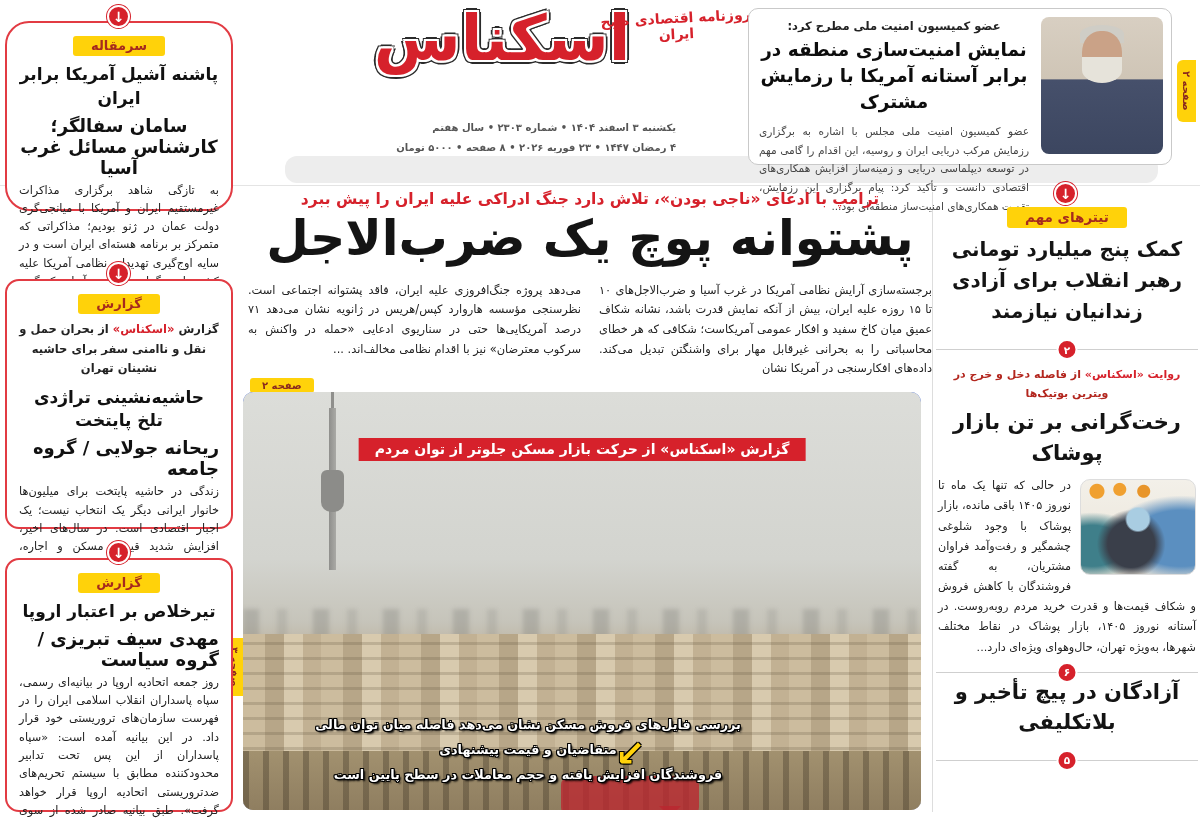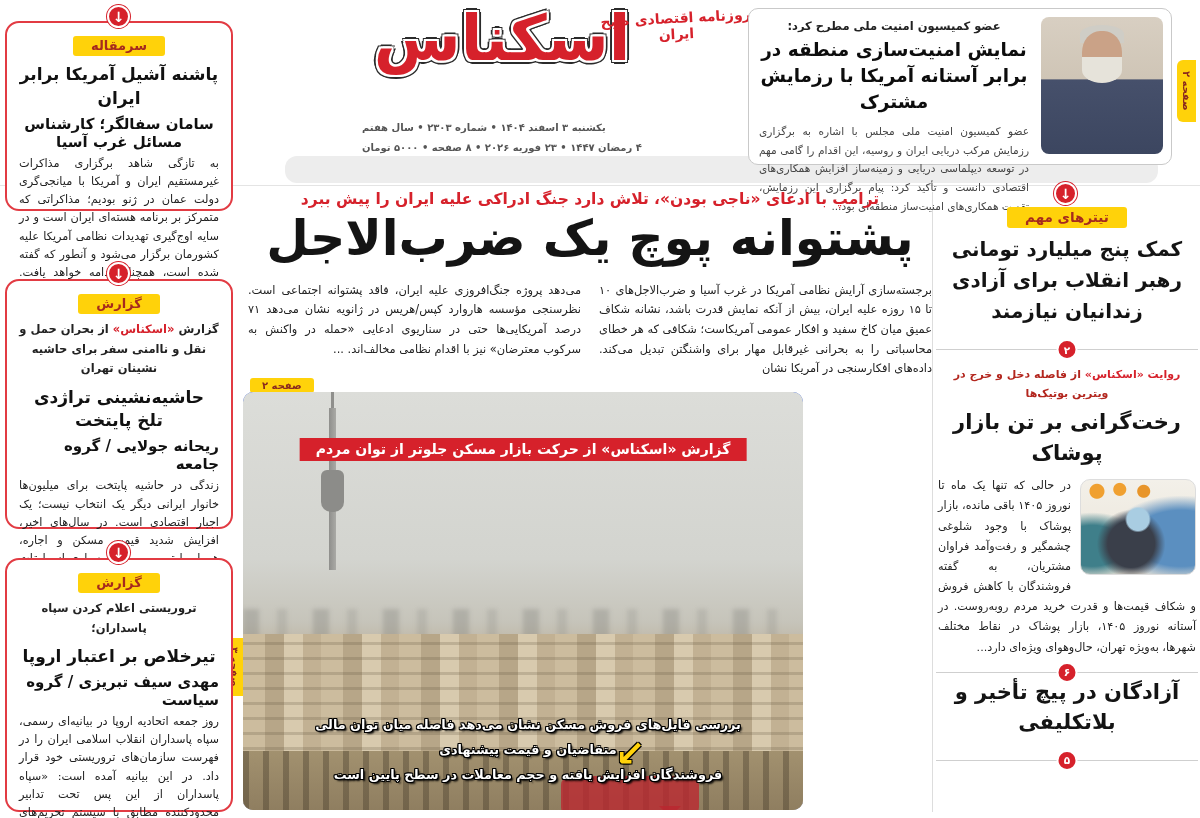--- a/index.html
+++ b/index.html
@@ -28,41 +28,41 @@
 
   
   .lbox{
     position:absolute; left:5px; width:228px; background:#fff;
     border:2px solid #e23b43; border-radius:14px; padding:12px 12px 8px;
     text-align:center; z-index:2;
   }
   .lbox .title{ font-size:17px; font-weight:bold; color:#111; margin:7px 0 4px; line-height:1.4; }
   .lbox .kicker{ font-size:11.5px; font-weight:bold; color:#222; line-height:1.7; margin-top:6px; }
   .lbox .kicker .hl{ color:#d6212b; }
-  .lbox .byline{ font-size:15px; font-weight:bold; color:#111; margin:3px 0 4px; }
+  .lbox .byline{ font-size:18px; font-weight:bold; color:#111; margin:3px 0 4px; }
   .lbox .byline.right{ text-align:right; }
   .lbox .body{ font-size:11.3px; color:#222; text-align:justify; line-height:1.62; }
   .lbox .footer{ font-size:11px; font-weight:bold; color:#4c1f1f; margin-top:7px; }
   .lbox .footer::before{ content:""; display:inline-block; width:6px; height:6px; background:#d6212b; margin-left:5px; }
 
   
   .logo{
     position:absolute; top:4px; left:252px; width:500px; text-align:center;
     font-size:63px; font-weight:bold; color:#d6212b; line-height:1.1; z-index:1;
     text-shadow:
       2px 0 0 #fff,-2px 0 0 #fff,0 2px 0 #fff,0 -2px 0 #fff,
       2px 2px 0 #fff,-2px 2px 0 #fff,2px -2px 0 #fff,-2px -2px 0 #fff,
       4px 0 0 #2b2b2b,-4px 0 0 #2b2b2b,0 4px 0 #2b2b2b,0 -4px 0 #2b2b2b,
       3px 3px 0 #2b2b2b,-3px 3px 0 #2b2b2b,3px -3px 0 #2b2b2b,-3px -3px 0 #2b2b2b;
   }
   .tagline{
     position:absolute; top:10px; left:596px; width:160px; text-align:center;
     color:#d6212b; font-size:14px; font-weight:bold; transform:rotate(-3deg); z-index:2;
   }
-  .datelines{ position:absolute; top:118px; left:362px; width:330px; text-align:left; z-index:2; }
+  .datelines{ position:absolute; top:118px; left:346px; width:330px; text-align:right; z-index:2; }
   .datelines div{ font-size:10px; font-weight:bold; color:#555; line-height:2; }
 
   
   .topstory{
     position:absolute; left:748px; top:8px; width:424px; height:157px;
     border:1px solid #c9c9c9; border-radius:10px; background:#fff;
     display:flex; flex-direction:row; padding:8px; z-index:2;
   }
   .topstory .photo{
     width:122px; height:137px; border-radius:8px; flex:0 0 auto; margin-left:10px;
@@ -83,21 +83,21 @@
   
   .lead{ position:absolute; left:248px; top:190px; width:684px; z-index:2; }
   .lead .kicker{ text-align:center; color:#d6212b; font-size:15.5px; font-weight:bold; }
   .lead .title{ text-align:center; color:#141414; font-size:49px; font-weight:bold; letter-spacing:-1px; line-height:1.2; margin-top:2px; }
   .lead .cols{ display:flex; gap:18px; margin-top:12px; position:relative; }
   .lead .col{ flex:1 1 0; font-size:11.4px; color:#222; text-align:justify; line-height:1.72; }
   .lead .ytab{ position:absolute; left:2px; bottom:-16px; padding:2px 12px; border-radius:3px; }
 
   
   .mainphoto{
-    position:absolute; left:243px; top:392px; width:560px; height:418px;
+    position:absolute; left:243px; top:392px; width:678px; height:418px;
     border-radius:10px; overflow:hidden; background:#1d4ed8; z-index:2;
   }
   .mp-sky{ position:absolute; inset:0; background:linear-gradient(180deg,#dcddd9 0%,#d3d4cf 40%,#c6c4ba 55%,#bdb3a0 62%); }
   .mp-far{
     position:absolute; left:0; right:0; top:52%; height:10%;
     background:repeating-linear-gradient(90deg, rgba(116,116,112,.28) 0 16px, rgba(116,116,112,0) 16px 34px, rgba(116,116,112,.18) 34px 44px, rgba(116,116,112,0) 44px 70px);
     filter:blur(2px);
   }
   .mp-near{
     position:absolute; left:0; right:0; bottom:0; height:42%;
@@ -177,21 +177,21 @@
   }
 </style>
 </head>
 <body>
 
 <div class="page">
 
   <div class="badge-arrow" style="top:5px; left:107px;">
       <span>↓</span>
     </div>
-  <div class="lbox" style="top:21px; height:190px;">
+  <div class="lbox" style="top:21px; height:190px;border-radius:24px;">
     <span class="ylabel">سرمقاله</span>
     <div class="title">پاشنه آشیل آمریکا برابر ایران</div>
     <div class="byline">سامان سفالگر؛ کارشناس مسائل غرب آسیا</div>
     <div class="body">به تازگی شاهد برگزاری مذاکرات غیرمستقیم ایران و آمریکا با میانجی‌گری دولت عمان در ژنو بودیم؛ مذاکراتی که متمرکز بر برنامه هسته‌ای ایران است و در سایه اوج‌گیری تهدیدات نظامی آمریکا علیه کشورمان برگزار می‌شود و آنطور که گفته شده است، همچنان ادامه خواهد یافت. گمانه‌زنی‌های مختلفی درباره محتوای مذاکرات و موضوعات مطرح شده انجام شده است و می‌شود...</div>
     <div class="footer">صفحه ۲ را بخوانید</div>
   </div>
 
   <div class="badge-arrow" style="top:262px; left:107px;">
       <span>↓</span>
     </div>
@@ -202,21 +202,20 @@
     <div class="byline right">ریحانه جولایی / گروه جامعه</div>
     <div class="body">زندگی در حاشیه پایتخت برای میلیون‌ها خانوار ایرانی دیگر یک انتخاب نیست؛ یک اجبار اقتصادی است. در سال‌های اخیر، افزایش شدید قیمت مسکن و اجاره، همراه با تورم بی‌وقفه، بسیاری از طبقات متوسط و پایین را وادار کرده تا خانه‌های خود را در دل تهران رها کنند و به حاشیه و شهرک‌های اطراف کوچ کنند...</div>
     <div class="footer">صفحه ۴ را بخوانید</div>
   </div>
 
   <div class="badge-arrow" style="top:541px; left:107px;">
       <span>↓</span>
     </div>
   <div class="lbox" style="top:558px; height:254px;">
     <span class="ylabel">گزارش</span>
-    <div class="kicker"><span>تروریستی اعلام کردن سپاه پاسداران؛</span></div>
     <div class="title">تیرخلاص بر اعتبار اروپا</div>
     <div class="byline right">مهدی سیف تبریزی / گروه سیاست</div>
     <div class="body">روز جمعه اتحادیه اروپا در بیانیه‌ای رسمی، سپاه پاسداران انقلاب اسلامی ایران را در فهرست سازمان‌های تروریستی خود قرار داد. در این بیانیه آمده است: «سپاه پاسداران از این پس تحت تدابیر محدودکننده مطابق با سیستم تحریم‌های ضدتروریستی اتحادیه اروپا قرار خواهد گرفت». طبق بیانیه صادر شده از سوی این اتحادیه، از این به بعد تمامی وجوه، دارایی‌های مالی و منابع اقتصادی متعلق به سپاه پاسداران در کشورهای عضو اتحادیه اروپا بلوکه می‌شود...</div>
     
   </div>
 
   <div class="tagline">روزنامه اقتصادی صبح ایران</div>
   <div class="logo">اسکناس</div>
   <div class="datelines">
     <div>یکشنبه ۳ اسفند ۱۴۰۴ • شماره ۲۳۰۳ • سال هفتم</div>

